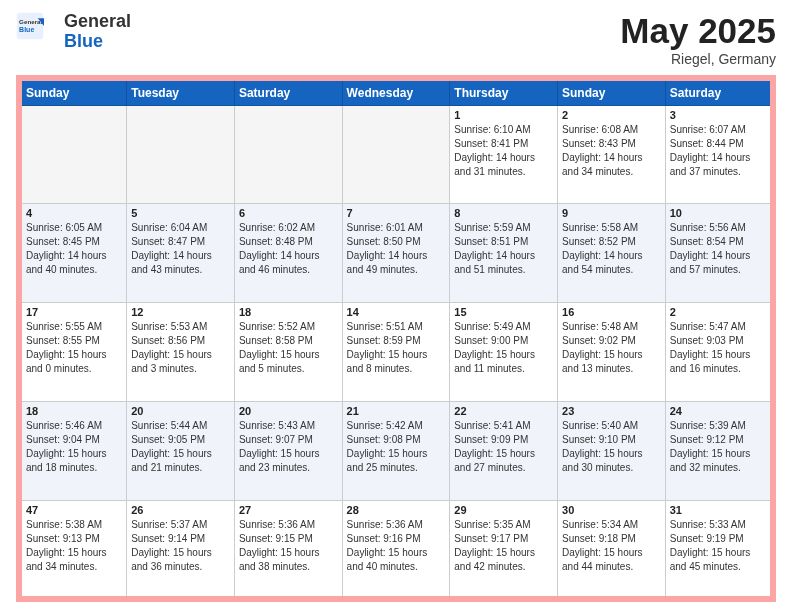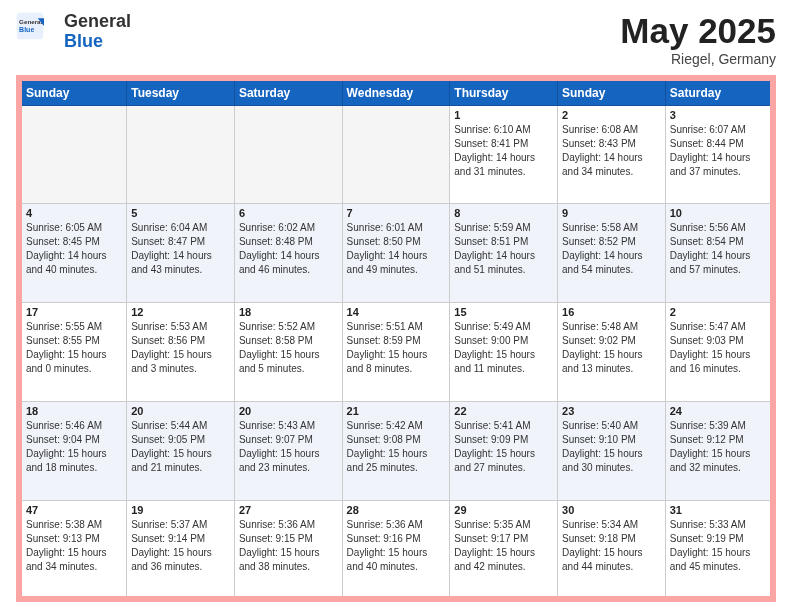--- a/index.html
+++ b/index.html
@@ -243,21 +243,21 @@
             <div class="day-number">24</div>
             <div class="day-info">Sunrise: 5:39 AM<br>Sunset: 9:12 PM<br>Daylight: 15 hours and 32 minutes.</div>
           </td>
         </tr>
         <tr>
           <td>
             <div class="day-number">47</div>
             <div class="day-info">Sunrise: 5:38 AM<br>Sunset: 9:13 PM<br>Daylight: 15 hours and 34 minutes.</div>
           </td>
           <td>
-            <div class="day-number">19</div>
+            <div class="day-number">26</div>
             <div class="day-info">Sunrise: 5:37 AM<br>Sunset: 9:14 PM<br>Daylight: 15 hours and 36 minutes.</div>
           </td>
           <td>
             <div class="day-number">27</div>
             <div class="day-info">Sunrise: 5:36 AM<br>Sunset: 9:15 PM<br>Daylight: 15 hours and 38 minutes.</div>
           </td>
           <td>
             <div class="day-number">28</div>
             <div class="day-info">Sunrise: 5:36 AM<br>Sunset: 9:16 PM<br>Daylight: 15 hours and 40 minutes.</div>
           </td>

